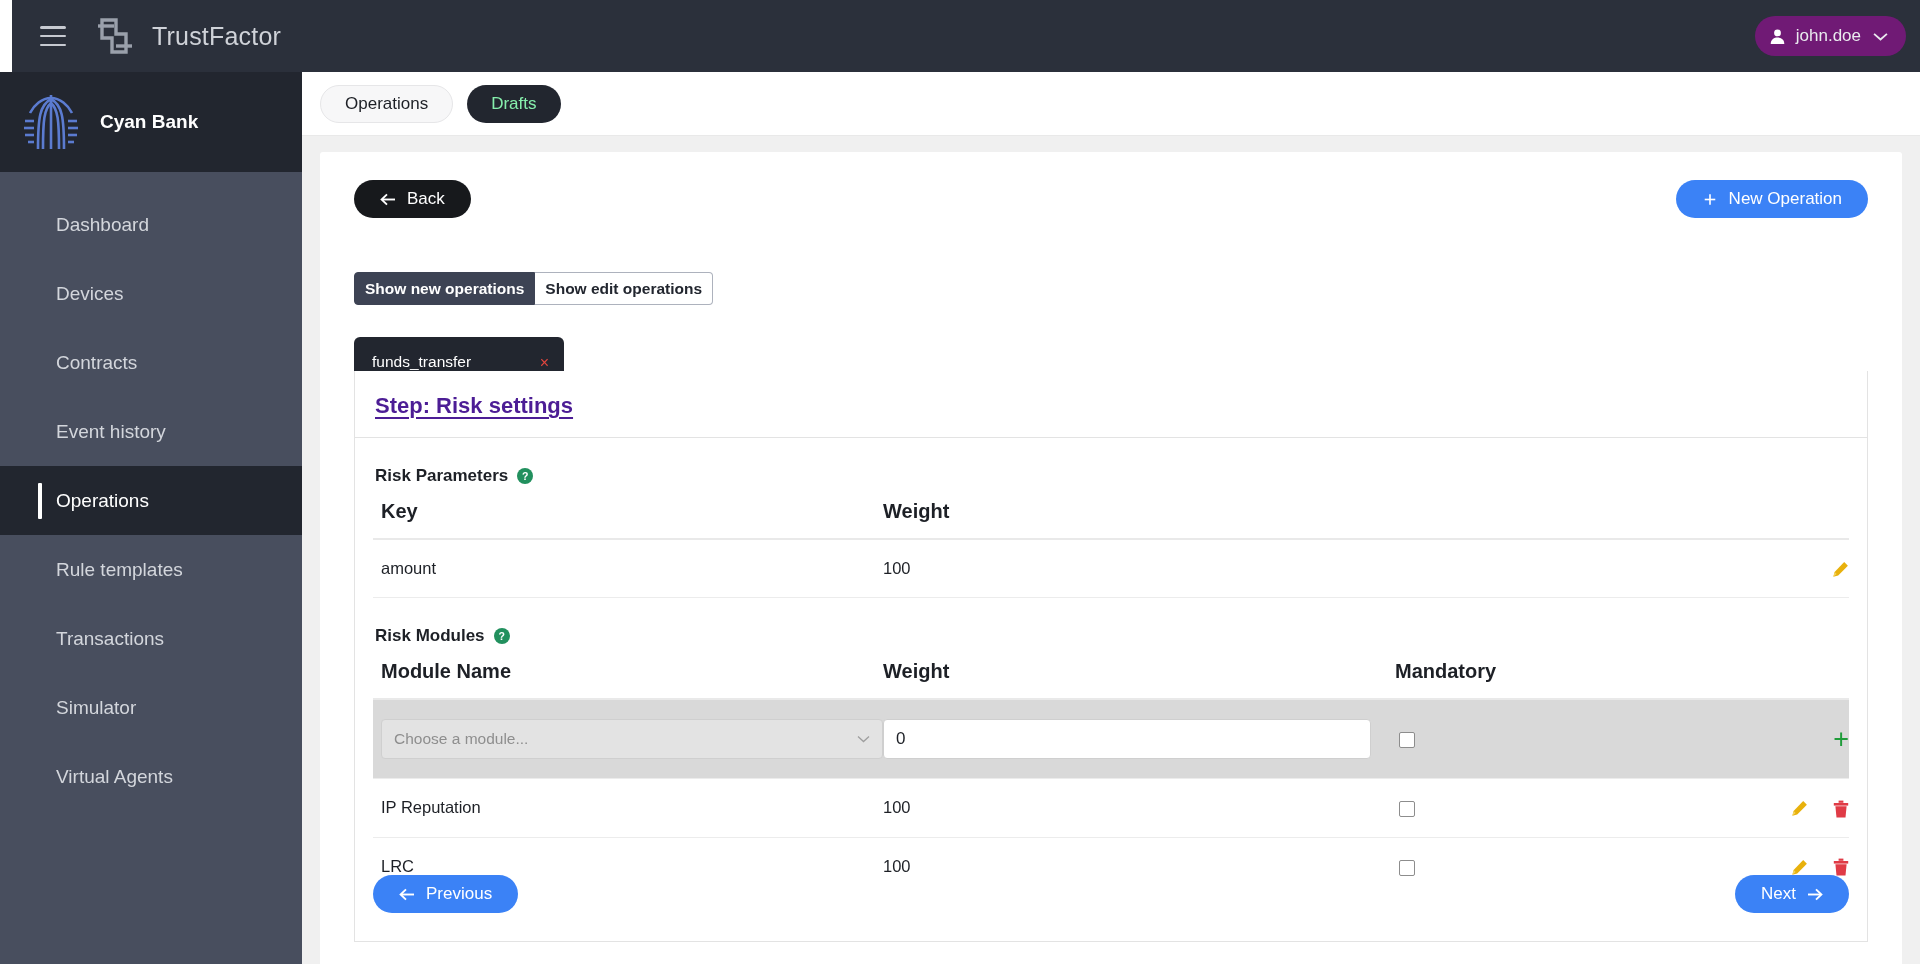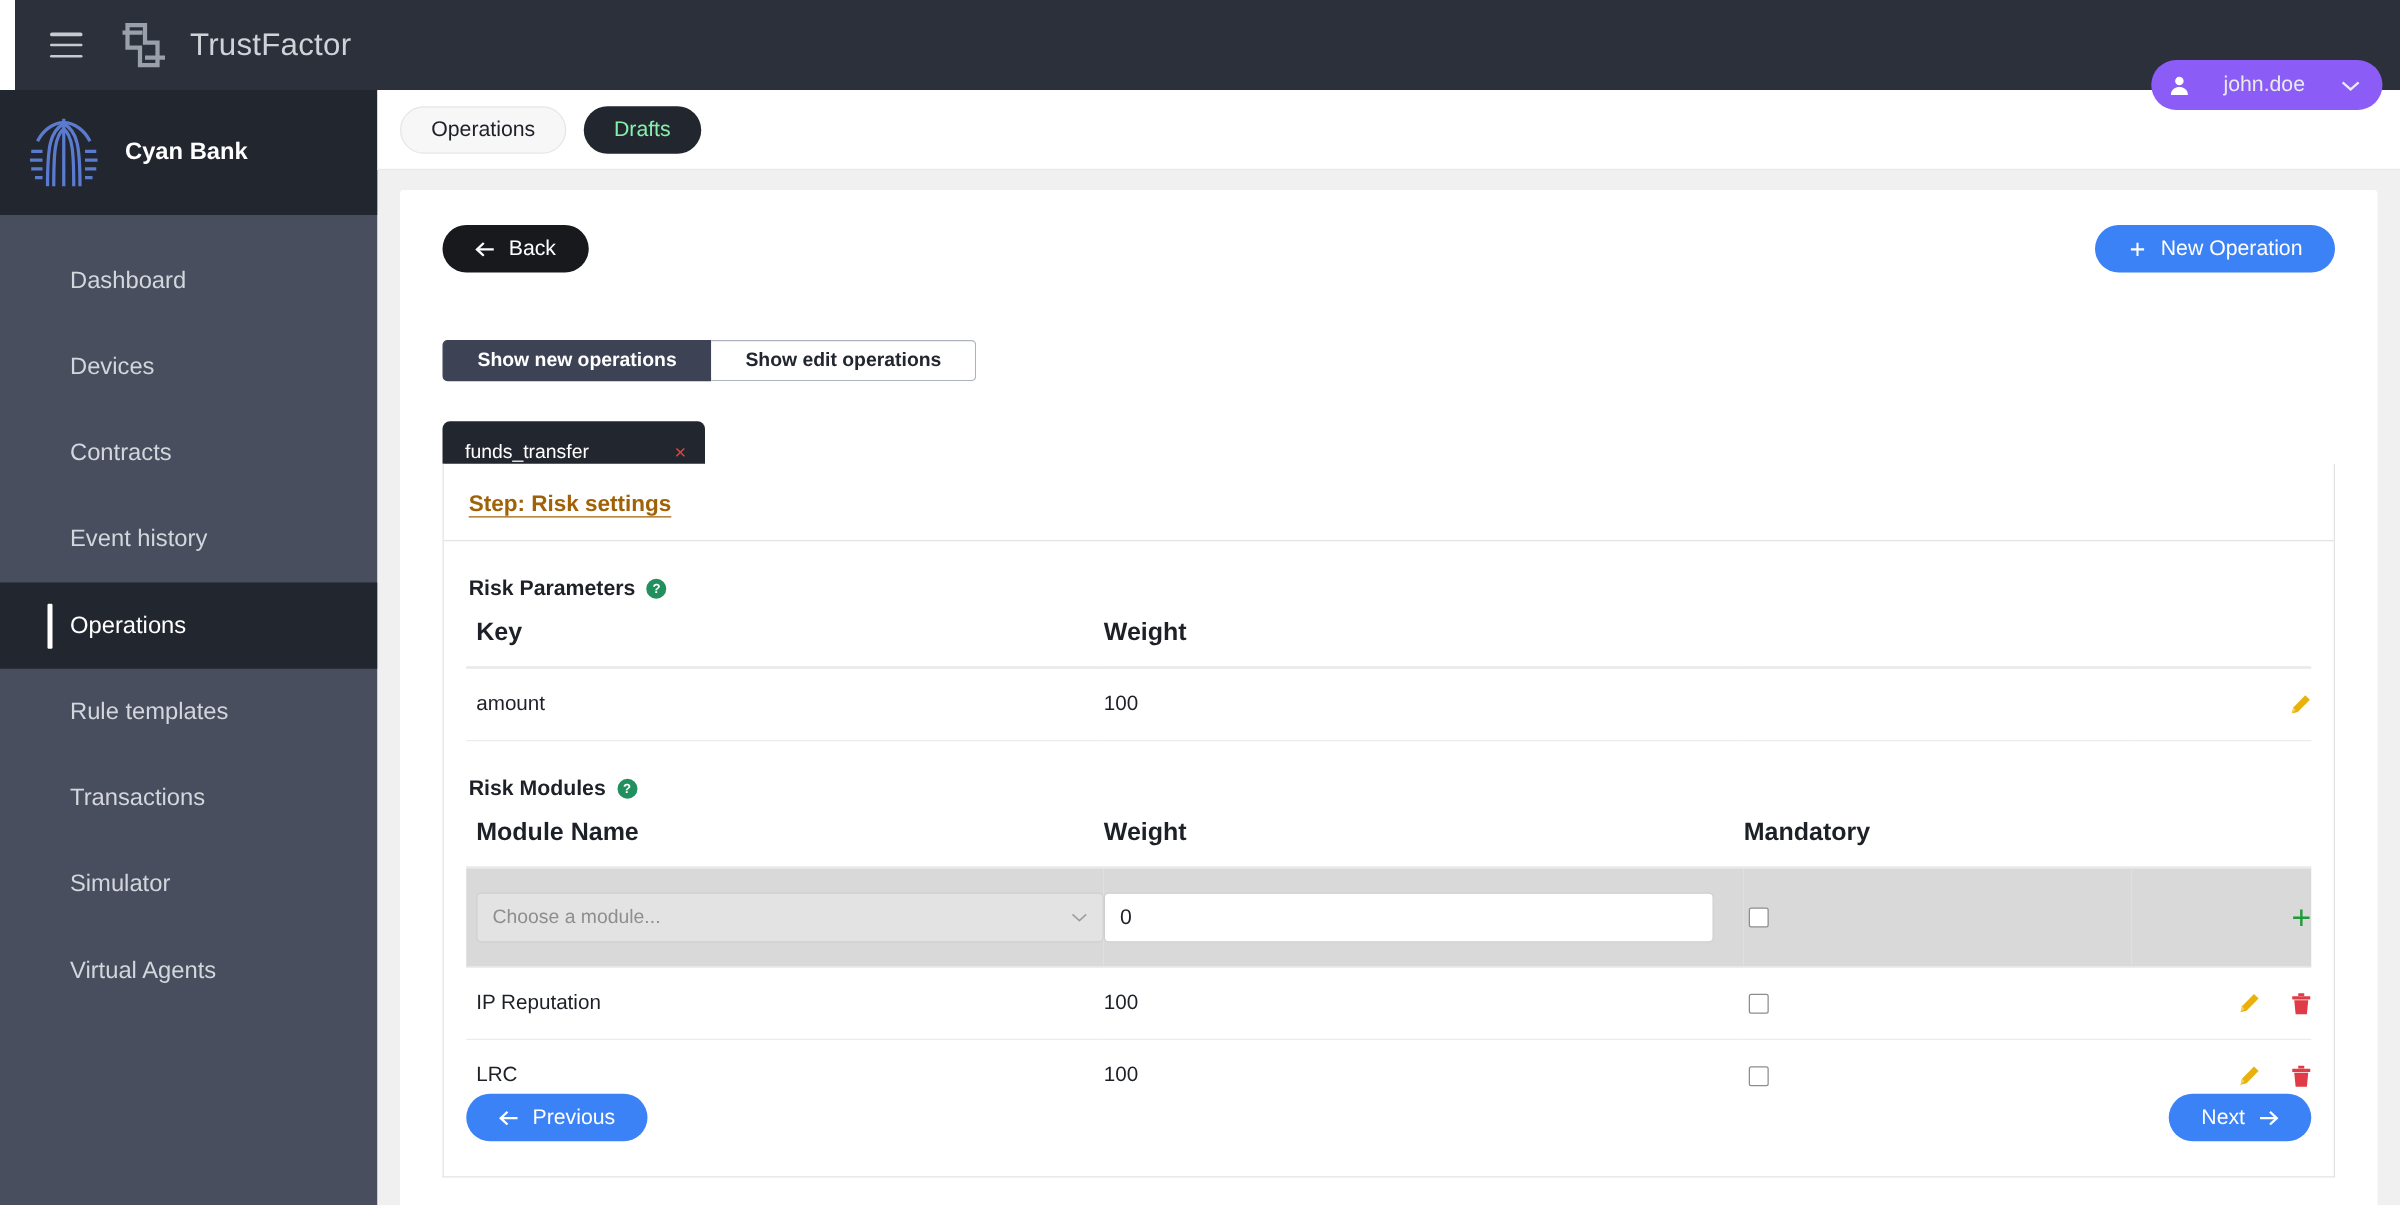--- a/index.html
+++ b/index.html
@@ -26,23 +26,23 @@
   }
   .hamburger span { display: block; height: 2.5px; background: #c7cad1; border-radius: 2px; }
   .brand-logo { margin-left: 26px; width: 44px; height: 44px; display:block; }
   .brand-name {
     margin-left: 16px; color: #cfd2d8; font-size: 25px; font-weight: 400;
     letter-spacing: .2px;
   }
   .user-chip {
     position: absolute; right: 26px; top: 16px;
     height: 40px; padding: 0 18px 0 14px;
-    background: #8b5cf6; border-radius: 22px;
-    display: flex; align-items: center; gap: 27px;
-    color: #e9eaee; font-size: 17px; cursor: pointer; margin-top: 32px;
+    background: #701a75; border-radius: 22px;
+    display: flex; align-items: center; gap: 10px;
+    color: #e9eaee; font-size: 17px; cursor: pointer;
   }
   .user-chip .avatar-i { width: 17px; height: 17px; display:block; }
   .user-chip .chev { width: 15px; height: 9px; display:block; margin-left: 2px; }
 
   
   .sidebar {
     position: absolute; top: 72px; left: 0;
     width: 302px; height: 892px;
     background: #484e5e;
   }
@@ -101,21 +101,21 @@
   .btn-slate {
     height: 38px; padding: 0 26px; border-radius: 19px; border: none;
     background: #3b82f6; color: #ffffff; font-size: 17px;
     display: inline-flex; align-items: center; gap: 11px; cursor: pointer;
     font-family: "Liberation Sans", sans-serif;
   }
   .arr { width: 16px; height: 13px; display:block; }
 
   .toggle-row { margin-top: 54px; display: flex; }
   .tog {
-    height: 33px; padding: 0 27px; font-size: 15.5px; font-weight: 700;
+    height: 33px; padding: 0 10px; font-size: 15.5px; font-weight: 700;
     display: flex; align-items: center; cursor: pointer;
     font-family: "Liberation Sans", sans-serif;
   }
   .tog.on  { background: #3d4354; color: #ffffff; border: 1px solid #3d4354;
              border-radius: 4px 0 0 4px; }
   .tog.off { background: #ffffff; color: #22262f; border: 1px solid #adb2bd;
              border-left: none; border-radius: 0 4px 4px 0; }
 
   .op-tab {
     margin-top: 32px; width: 210px; height: 34px;
@@ -127,21 +127,21 @@
   .op-tab .x { color: #e0453e; font-size: 16px; cursor: pointer; line-height: 1; }
 
   .panel {
     border: 1px solid #e3e3e3; border-top: none;
     height: 571px; position: relative;
     padding: 0 18px;
   }
   .panel-inner { padding: 22px 0 0 0; }
 
   .step-title {
-    font-size: 18px; font-weight: 700; color: #a16207;
+    font-size: 22px; font-weight: 700; color: #4c1d95;
     text-decoration: underline; text-underline-offset: 4px;
     padding-left: 2px;
   }
   .hr { height: 1px; background: #e3e3e3; margin: 18px -18px 0 -18px; }
 
   .sec-title {
     margin-top: 28px; font-size: 17px; font-weight: 700; color: #1d2026;
     display: flex; align-items: center; gap: 9px; padding-left: 2px;
   }
   .help {

